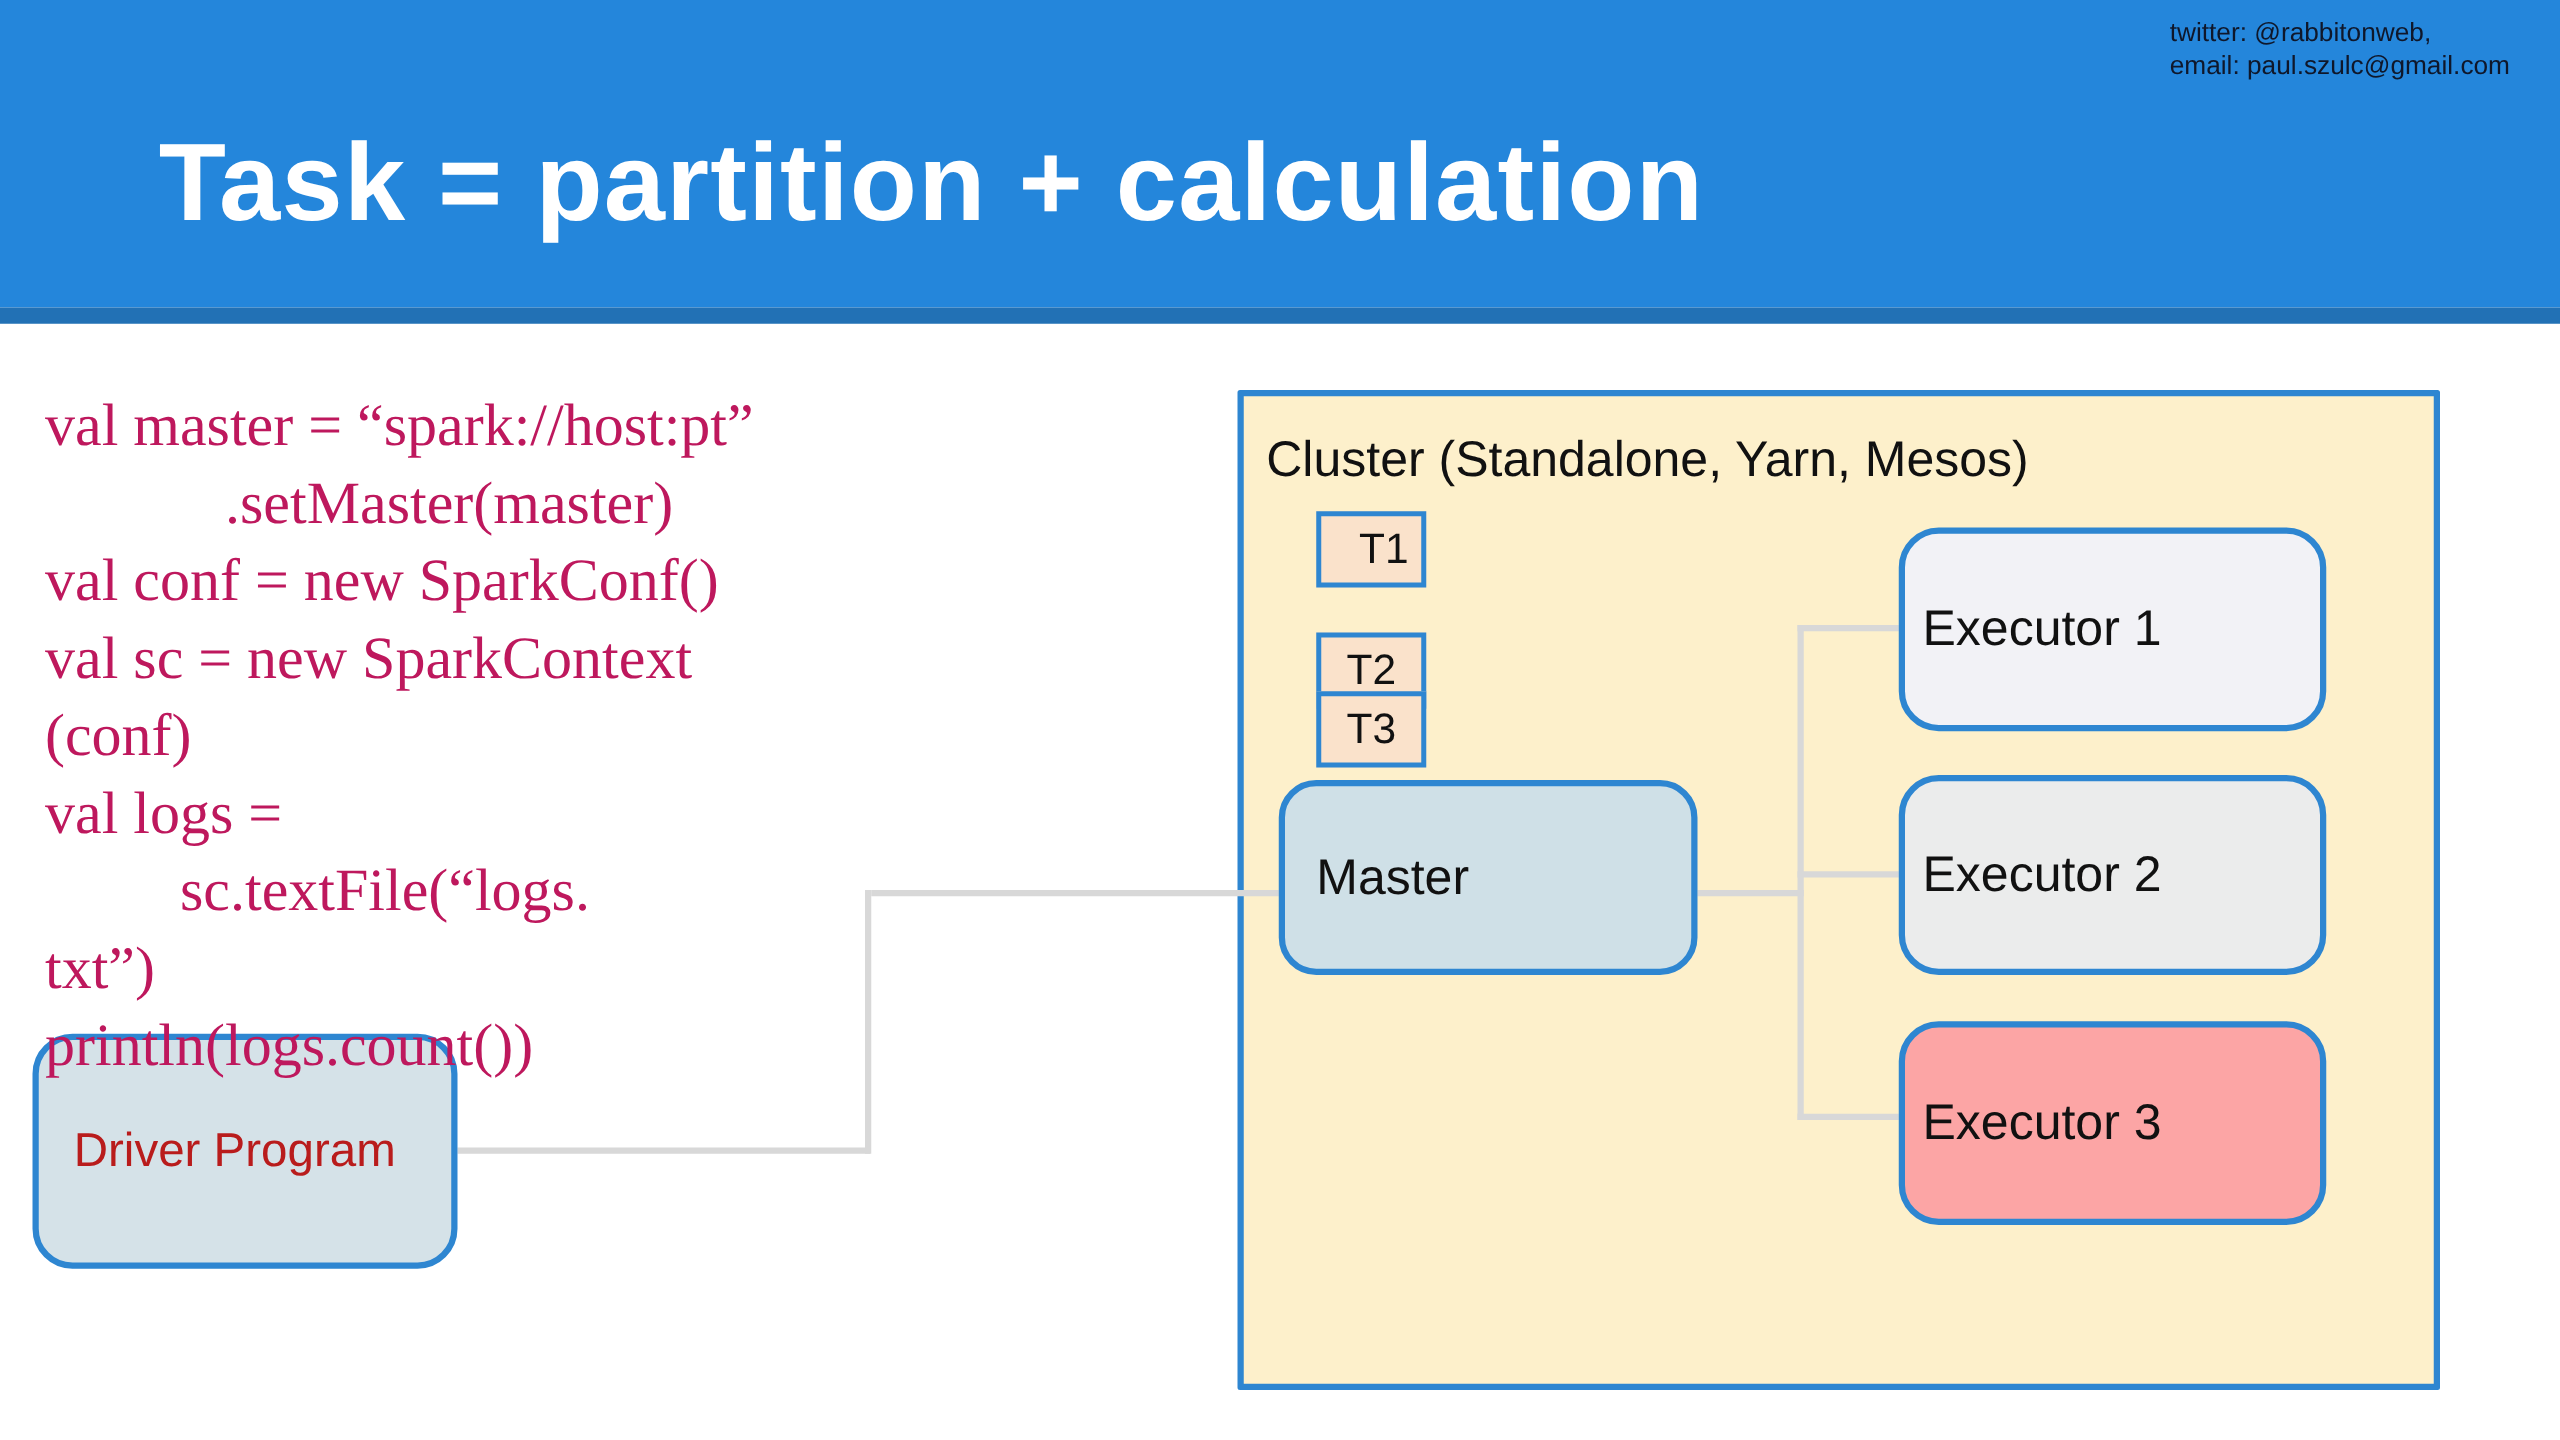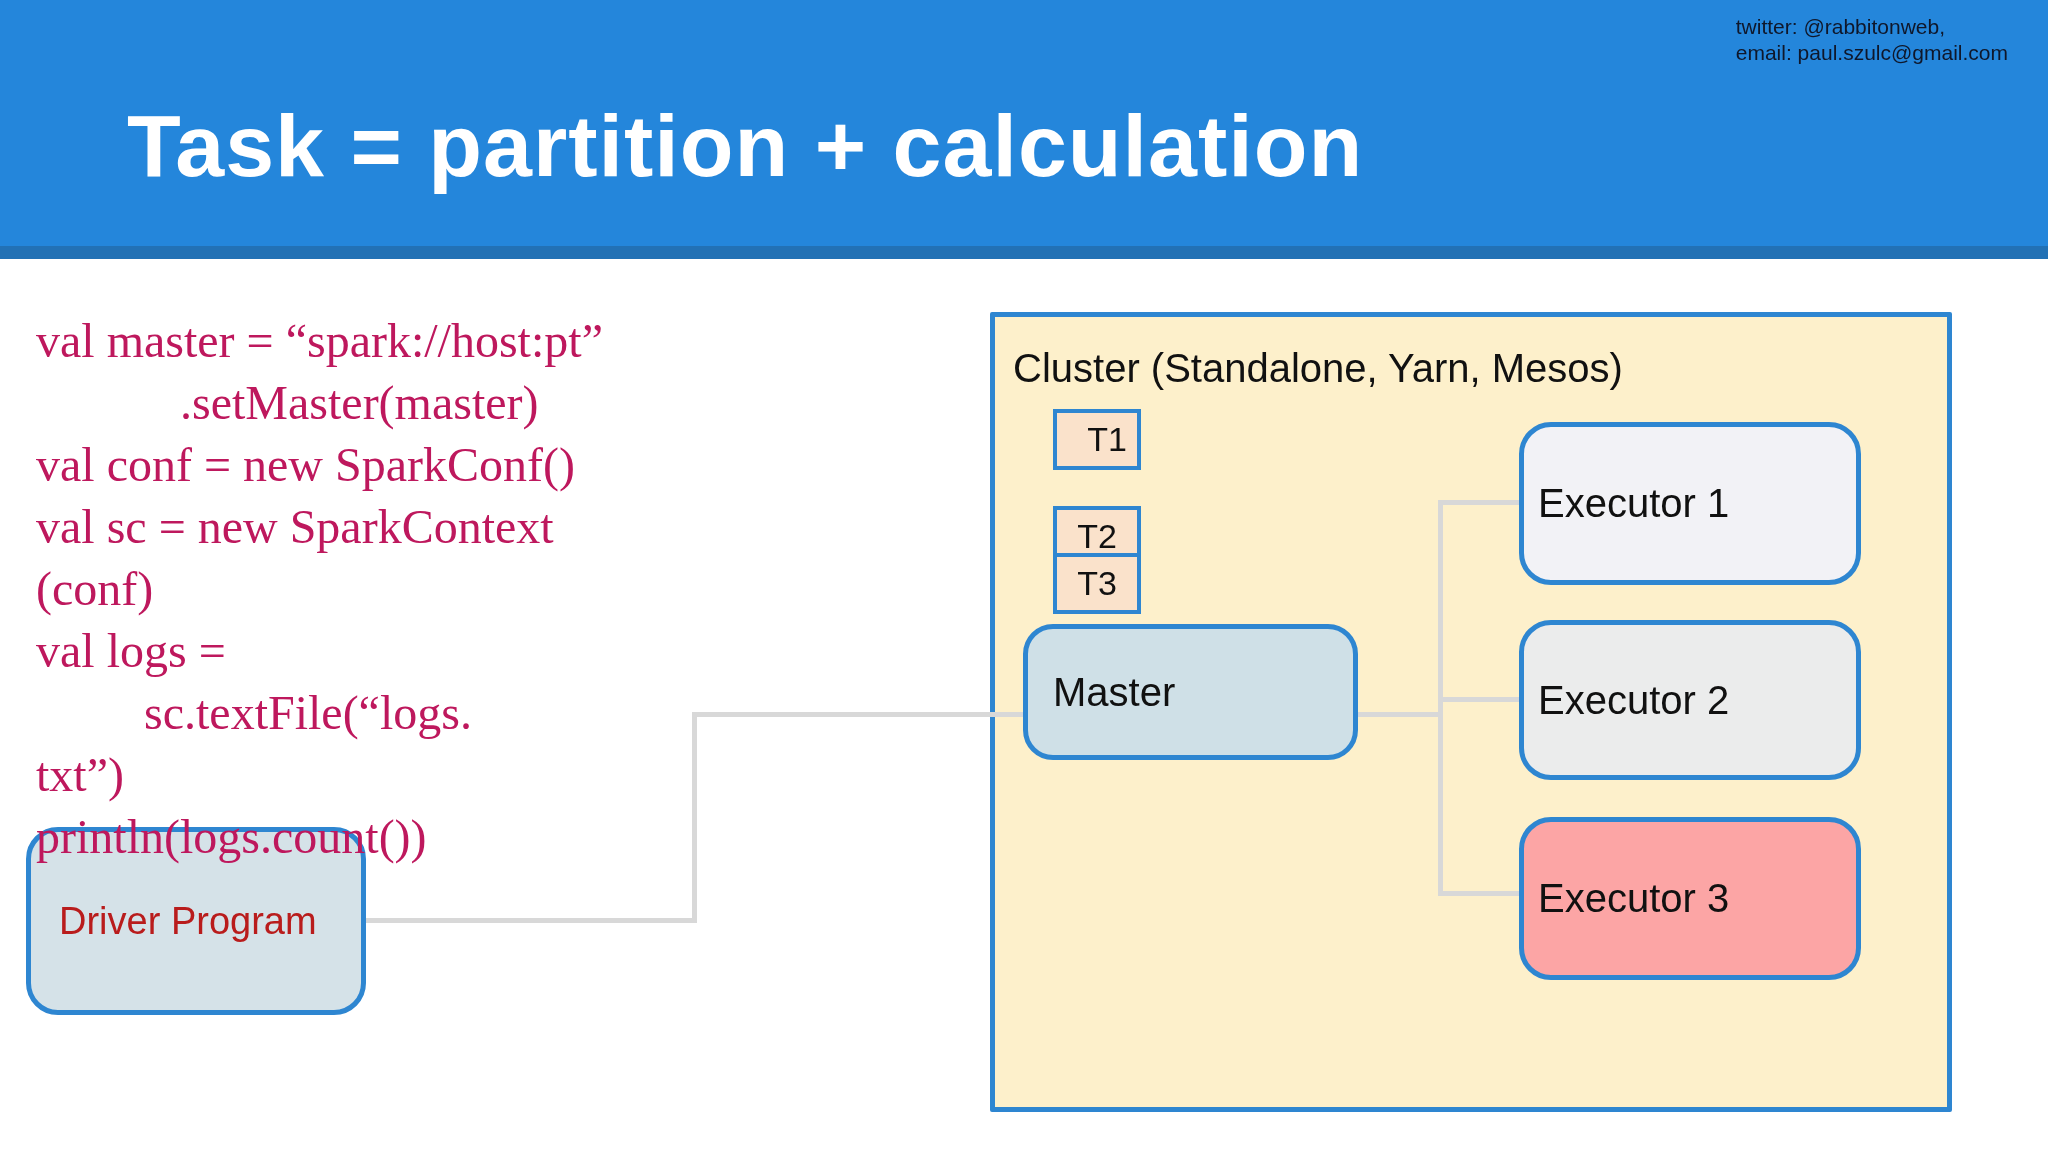--- a/index.html
+++ b/index.html
@@ -45,21 +45,21 @@
   }
   
   .task {
     position:absolute; left:1053px; width:88px; height:61px;
     background:#FAE2CB; border:4px solid #2E86D1; box-sizing:border-box;
     display:flex; align-items:center; justify-content:center;
     font-size:34px; color:#111111; z-index:3;
   }
   .task-1 { top:409px;padding-left:20px; } .task-2 { top:506px; } .task-3 { top:553px; }
   .master {
-    position:absolute; left:1023px; top:624px; width:335px; height:136px;
+    position:absolute; left:1023px; top:624px; width:335px; height:156px;
     background:#CFE0E7; border:5px solid #2E86D1; border-radius:30px; box-sizing:border-box;
     display:flex; align-items:center; padding-left:25px;
     font-size:40px; color:#111111; z-index:3;
   }
   .driver {
     position:absolute; left:26px; top:827px; width:340px; height:188px;
     background:#D5E2E8; border:5px solid #2E86D1; border-radius:32px; box-sizing:border-box;
     display:flex; align-items:center; padding-left:28px;
     font-size:38px; color:#b91c1c; z-index:3;
   }

